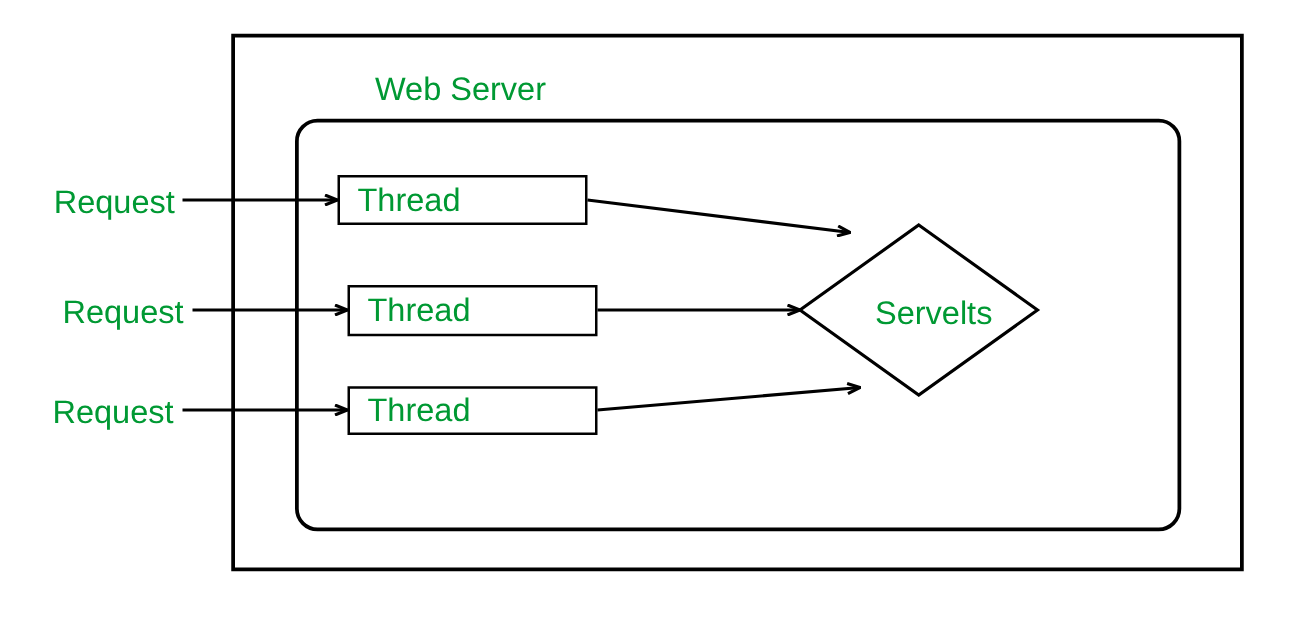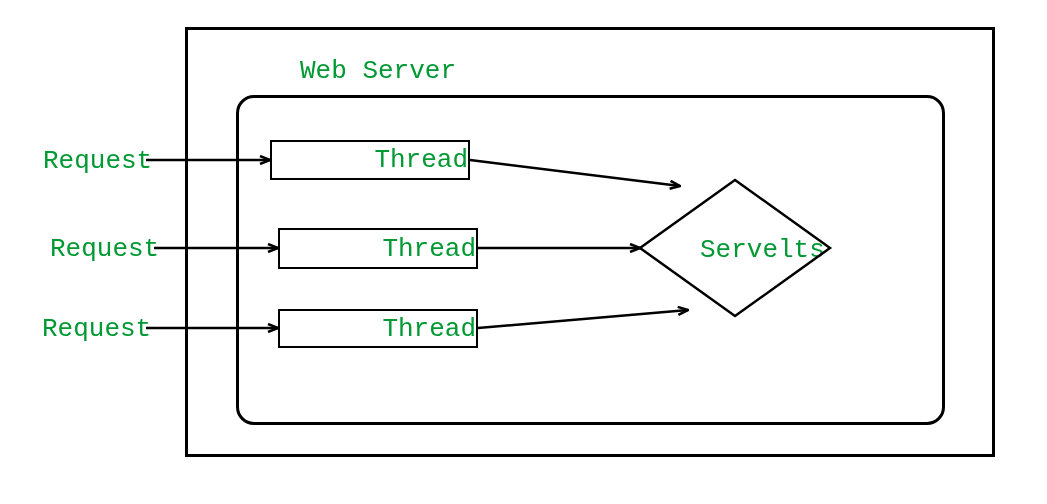--- a/index.html
+++ b/index.html
@@ -4,21 +4,21 @@
 <style>
   html, body {
     margin: 0;
     padding: 0;
     background: #ffffff;
   }
   .canvas {
     position: relative;
     width: 918px;
     height: 504px;
-    font-family: Liberation Mono, monospace;
+    font-family: Liberation Sans, sans-serif;
   }
   .outer-box {
     position: absolute;
     border: 3px solid #000;
     box-sizing: border-box;
   }
   .inner-box {
     position: absolute;
     border: 3px solid #000;
     border-radius: 18px;
@@ -32,21 +32,20 @@
     white-space: nowrap;
   }
   .thread-box {
     position: absolute;
     border: 2px solid #000;
     box-sizing: border-box;
     background: #fff;
     display: flex;
     align-items: center;
     padding-left: 14px;
-    justify-content: flex-end;
   }
   .thread-box span {
     color: #009933;
     font-size: 26px;
   }
   svg.lines {
     position: absolute;
     left: 0;
     top: 0;
     width: 1047px;

